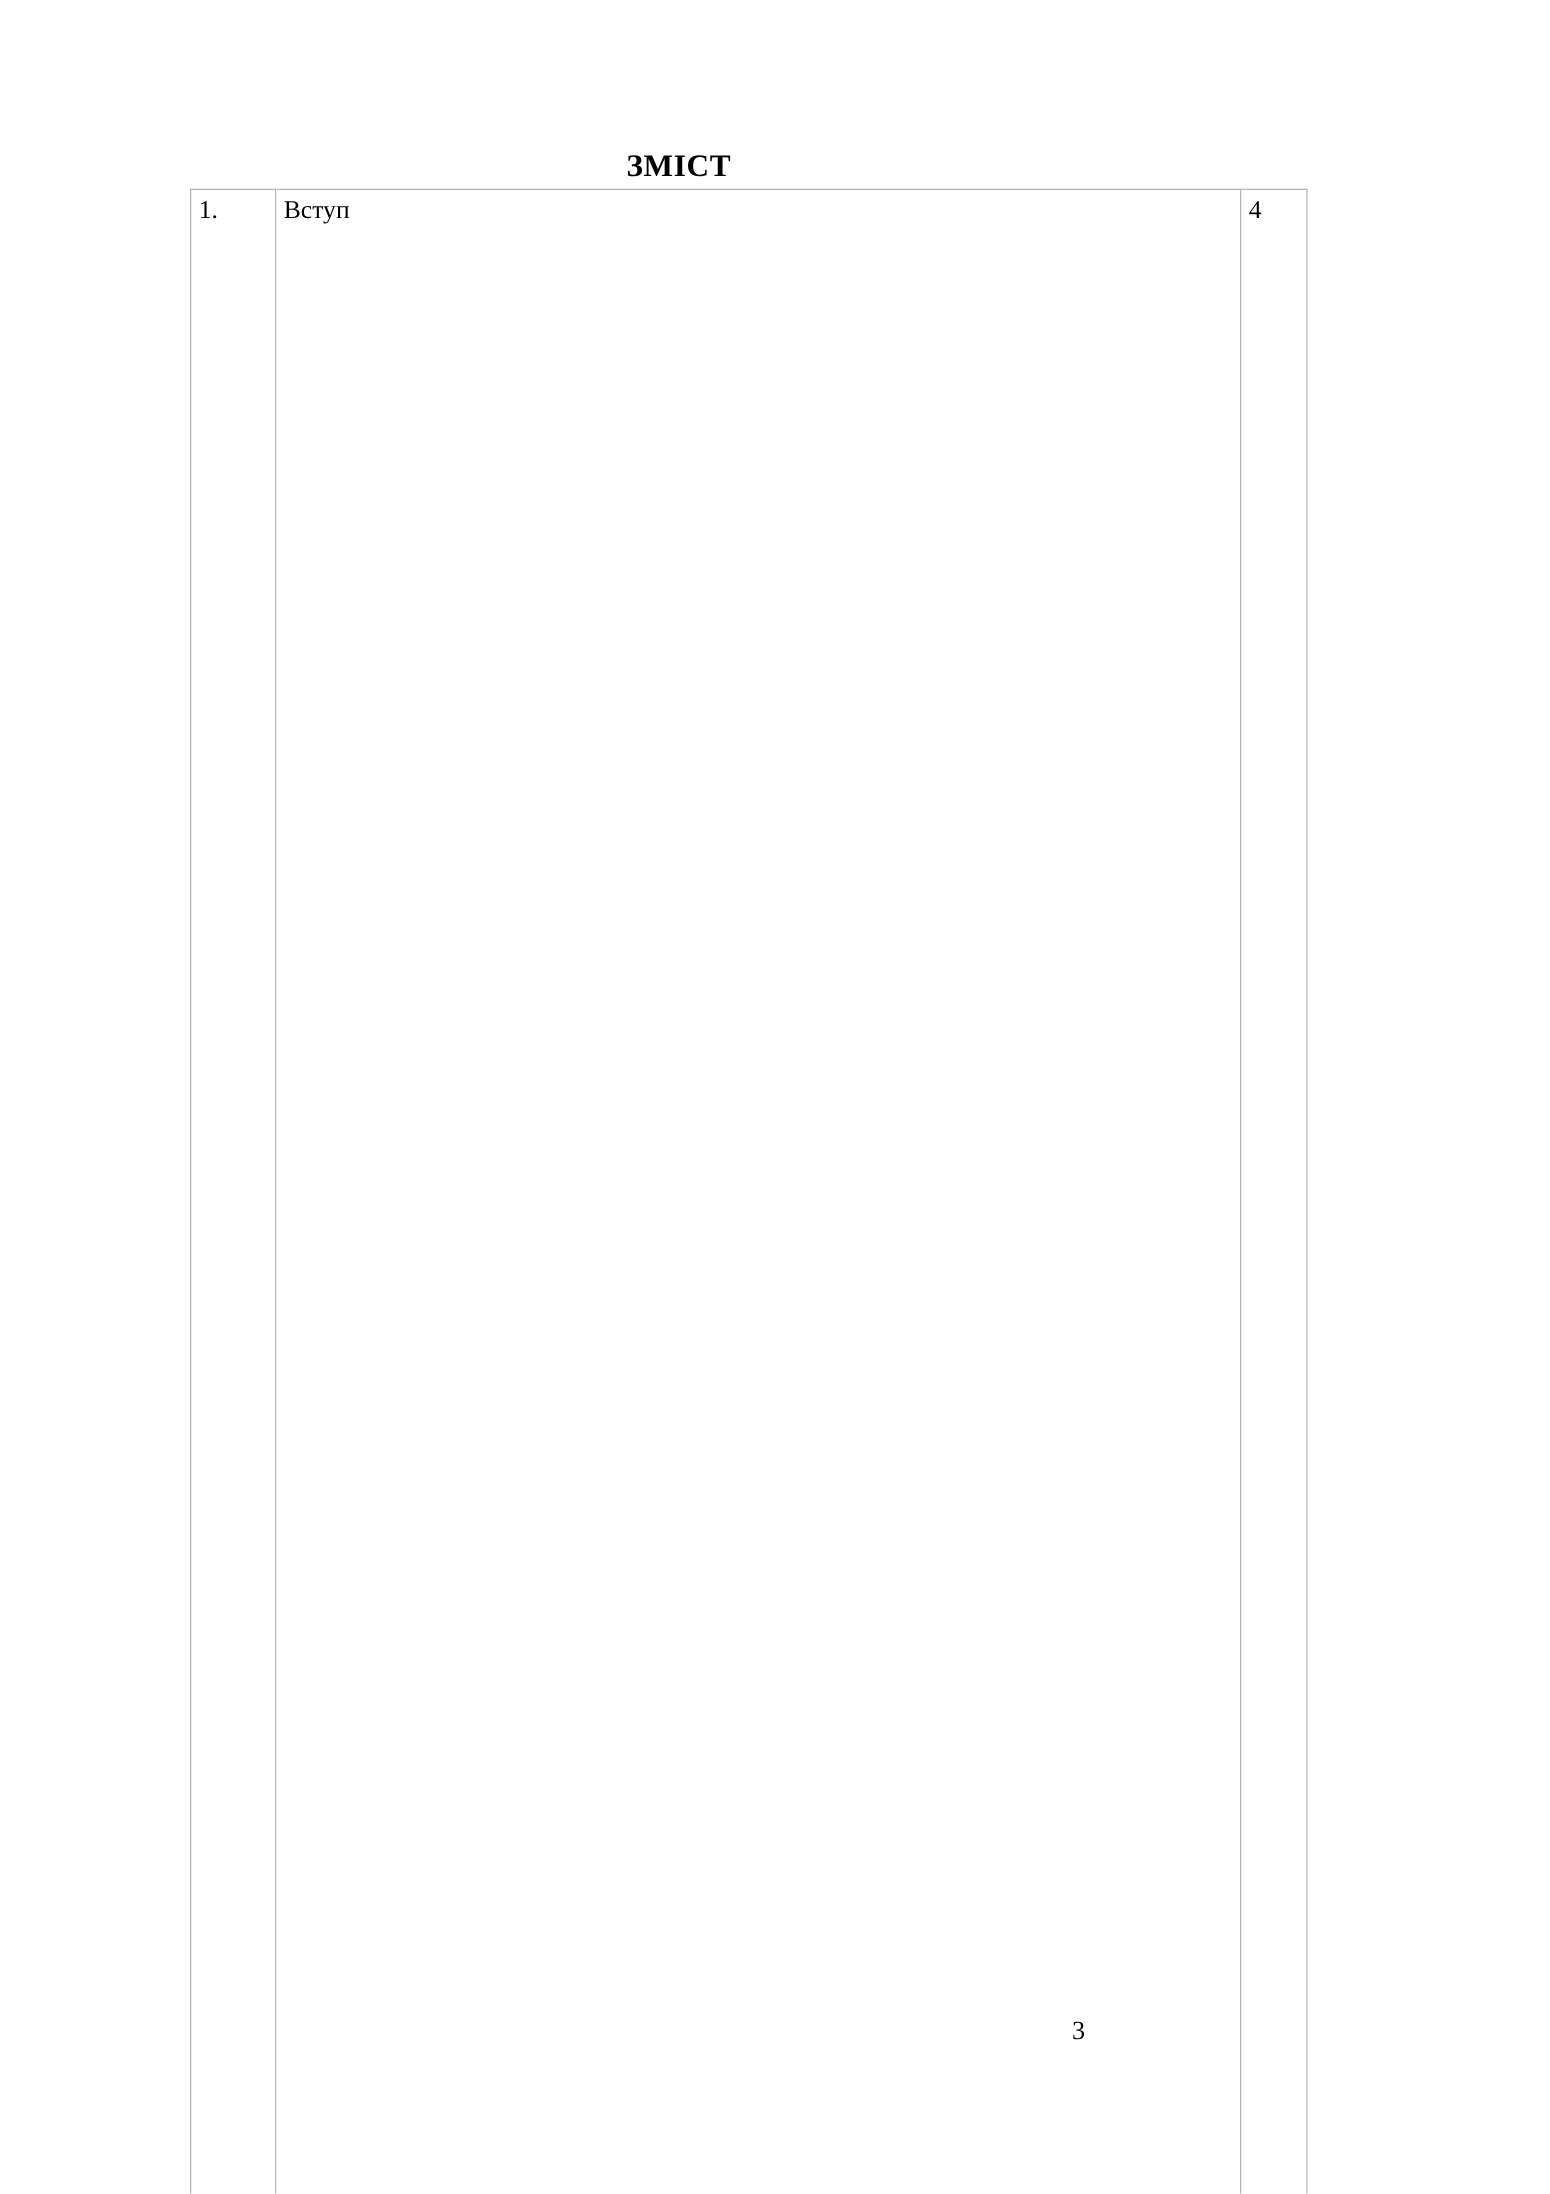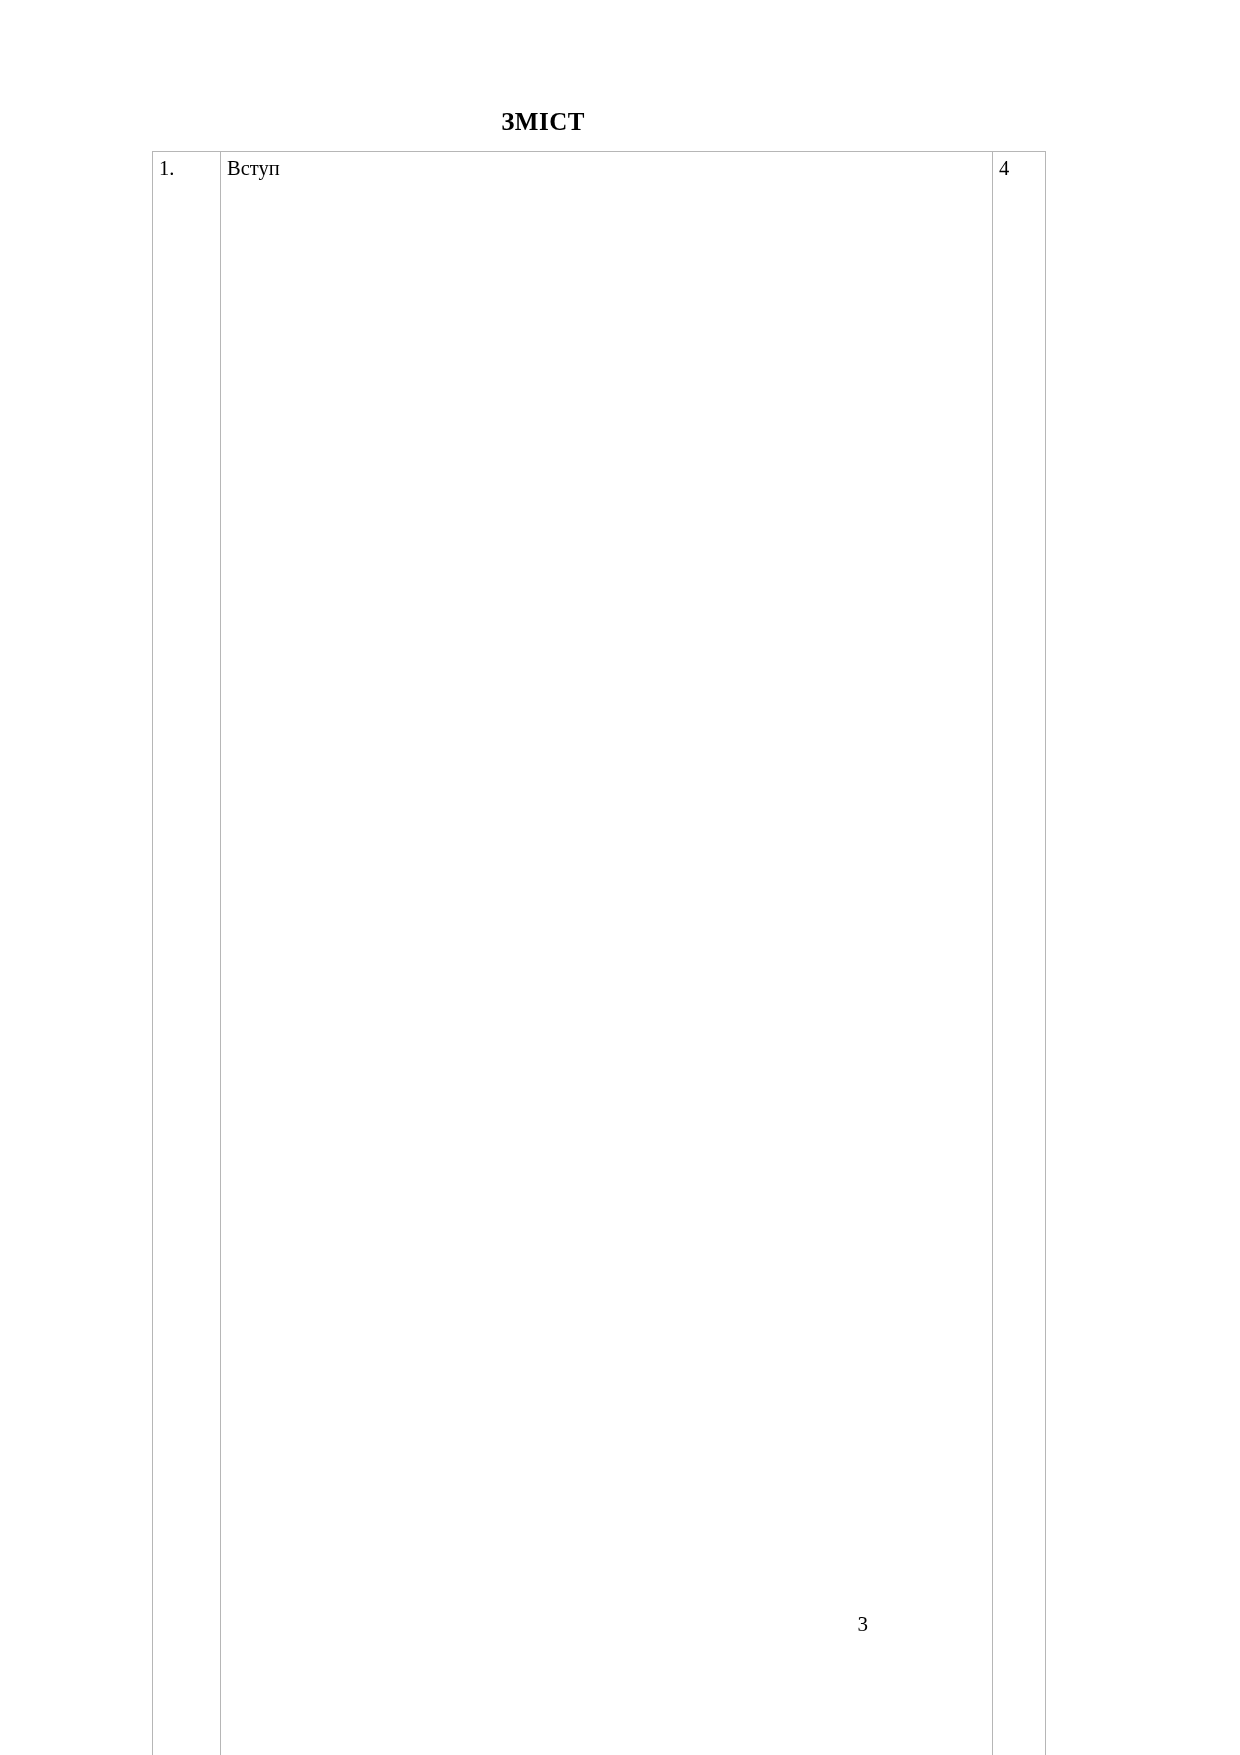--- a/index.html
+++ b/index.html
@@ -15,21 +15,21 @@
     color: #000000;
     position: relative;
     overflow: hidden;
   }
 
   .page {
     position: relative;
     width: 1066px;
     height: 1755px;
     box-sizing: border-box;
-    padding: 0;
+    padding: 12px;
   }
 
   .doc-title {
     text-align: center;
     font-size: 25px;
     font-weight: bold;
     letter-spacing: 0.5px;
     margin: 0;
     padding-top: 108px;
     padding-left: 20px;

